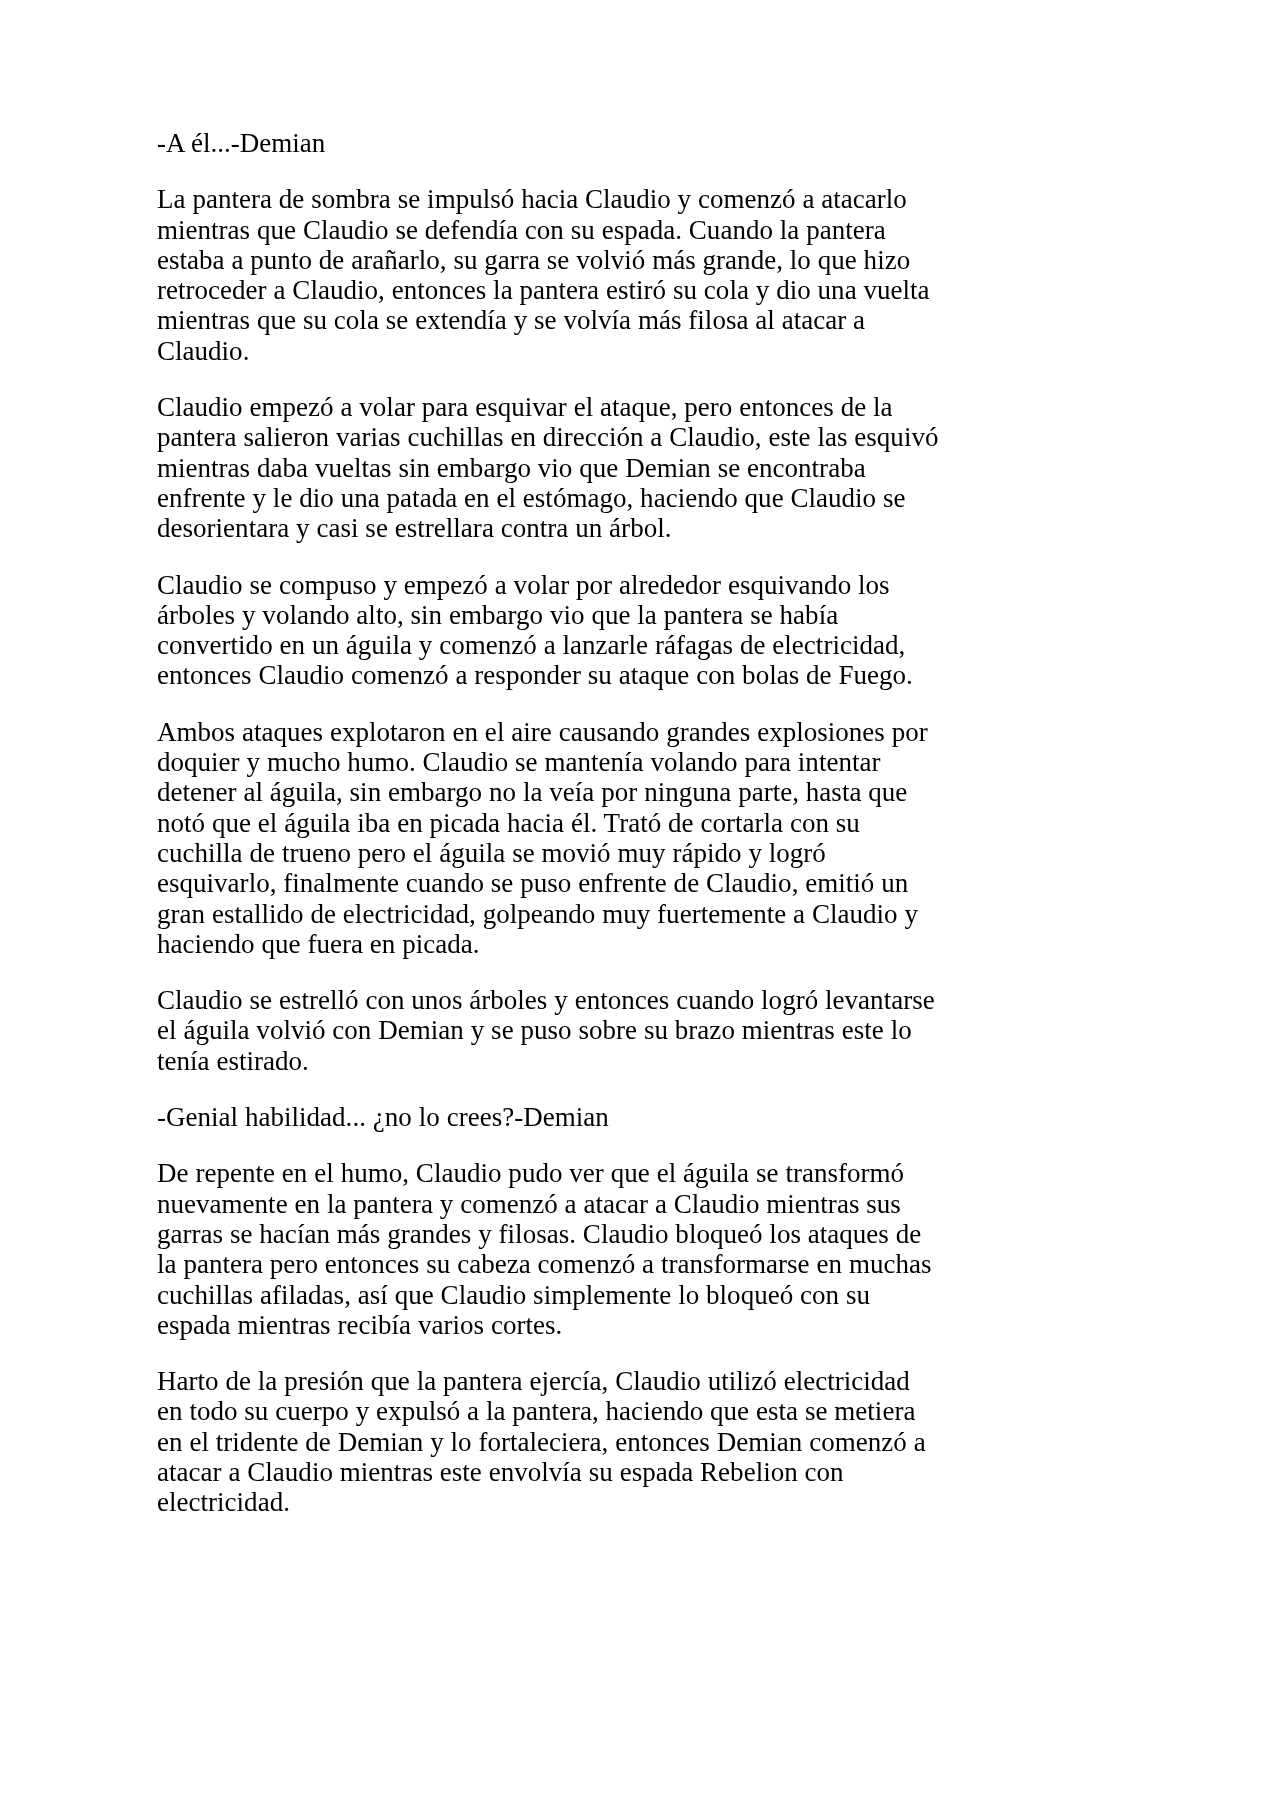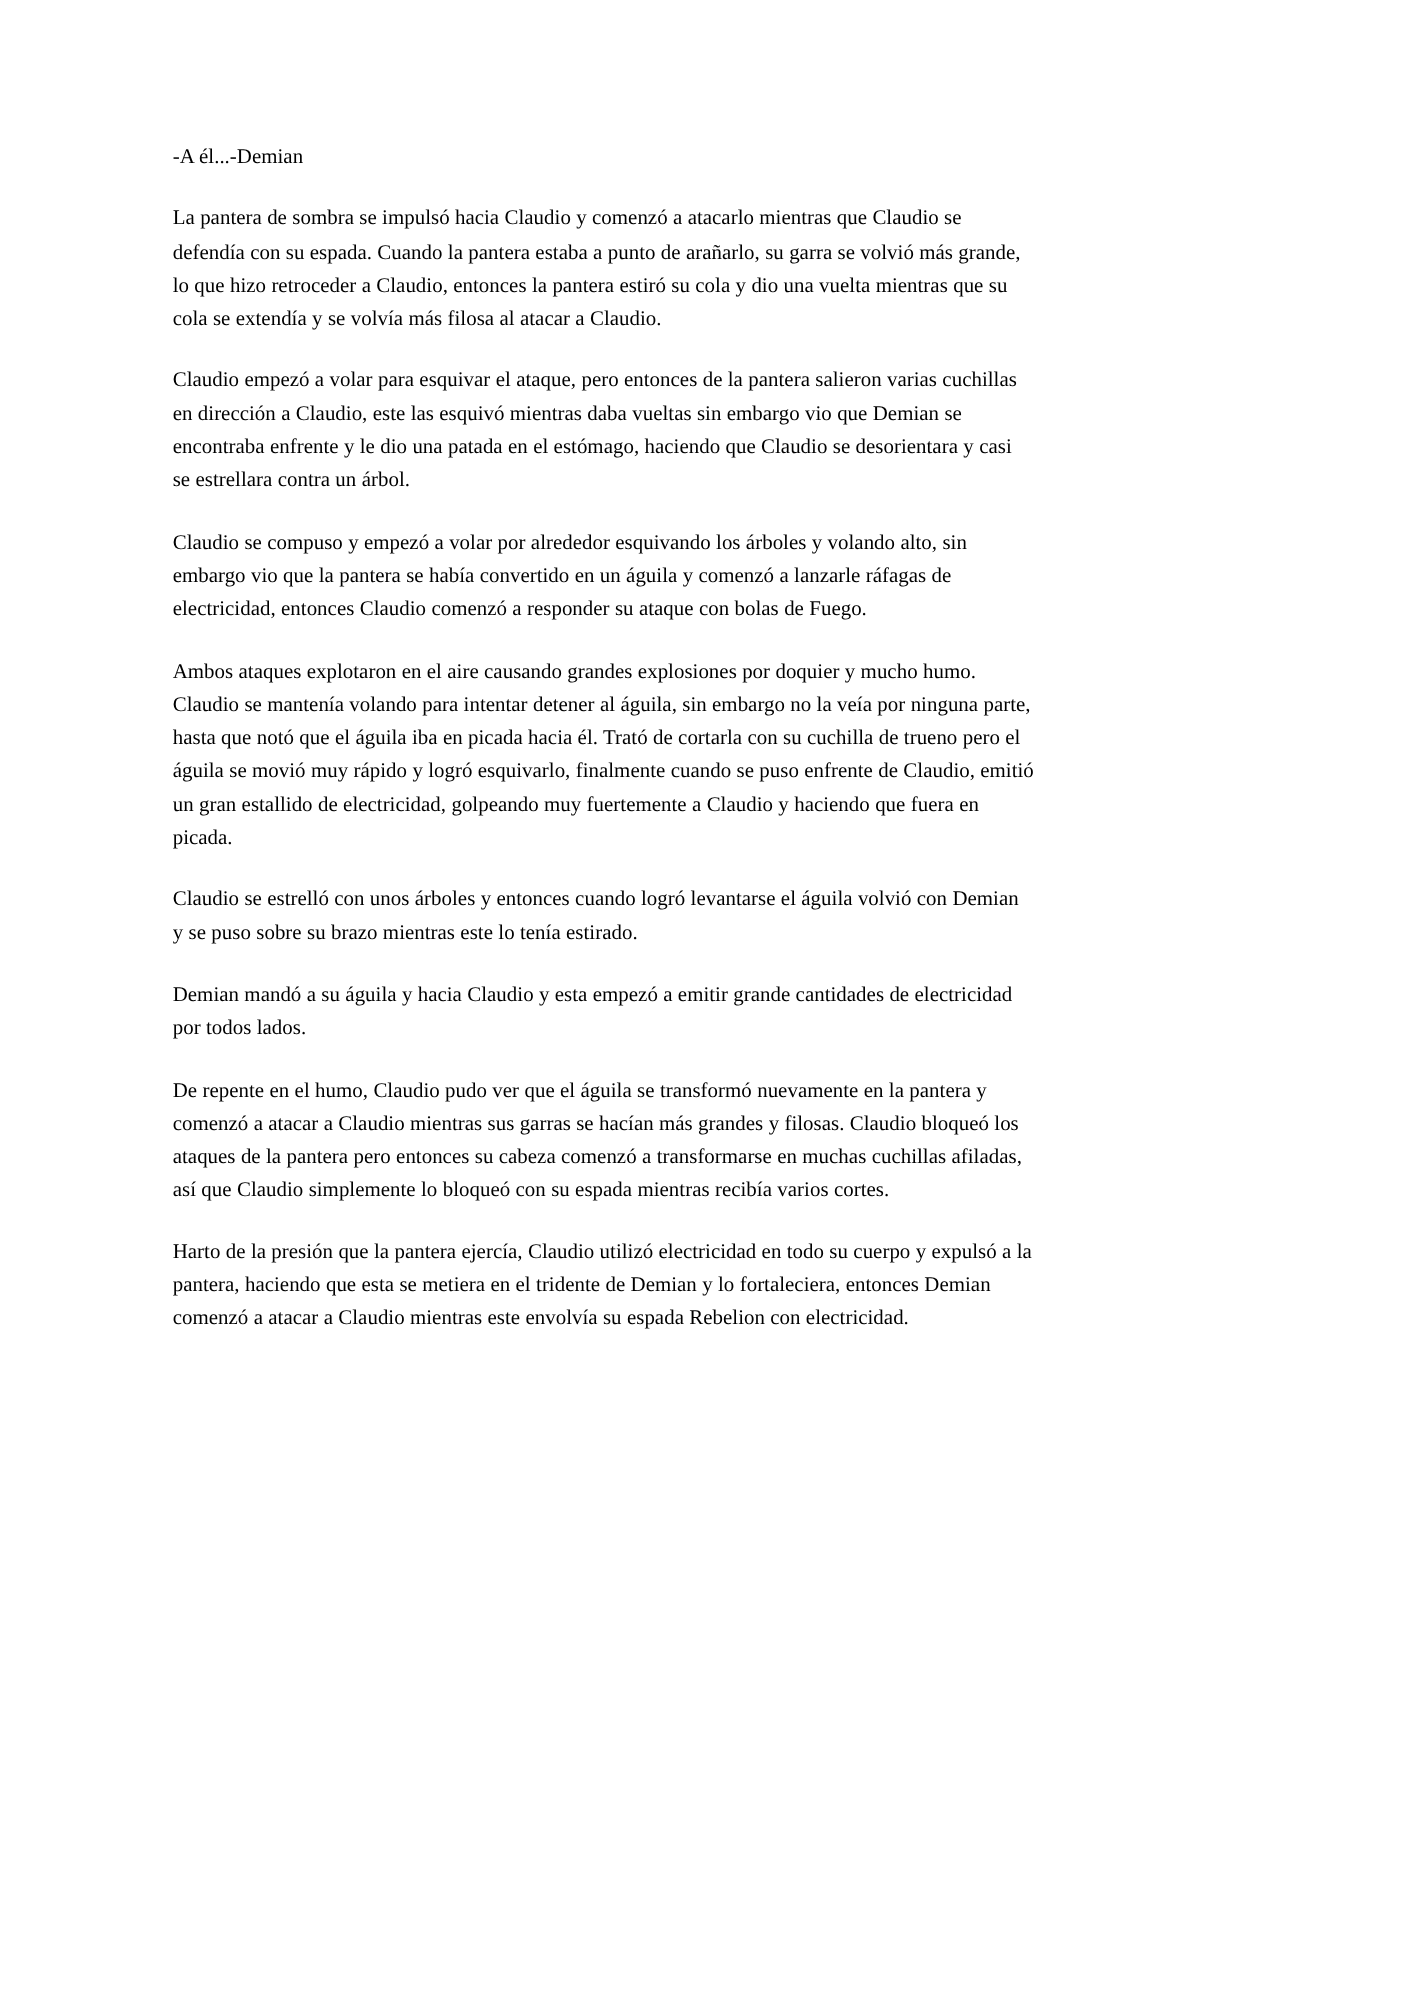--- a/index.html
+++ b/index.html
@@ -22,21 +22,21 @@
     box-sizing: border-box;
     overflow: hidden;
   }
   .content {
     position: absolute;
     left: 157px;
     top: 128px;
     width: 795px;
   }
   .para {
-    font-size: 19px;
+    font-size: 27px;
     line-height: 30.3px;
     text-align: left;
     margin: 0 12px 26px 0;
     word-spacing: 0.1px;
     letter-spacing: 0.02px;
     hyphens: none;
   }
   .para:last-child {
     margin-bottom: 0;
   }
@@ -55,23 +55,23 @@
     <p class="para">La pantera de sombra se impulsó hacia Claudio y comenzó a atacarlo mientras que Claudio se defendía con su espada. Cuando la pantera estaba a punto de arañarlo, su garra se volvió más grande, lo que hizo retroceder a Claudio, entonces la pantera estiró su cola y dio una vuelta mientras que su cola se extendía y se volvía más filosa al atacar a Claudio.</p>
 
     <p class="para">Claudio empezó a volar para esquivar el ataque, pero entonces de la pantera salieron varias cuchillas en dirección a Claudio, este las esquivó mientras daba vueltas sin embargo vio que Demian se encontraba enfrente y le dio una patada en el estómago, haciendo que Claudio se desorientara y casi se estrellara contra un árbol.</p>
 
     <p class="para">Claudio se compuso y empezó a volar por alrededor esquivando los árboles y volando alto, sin embargo vio que la pantera se había convertido en un águila y comenzó a lanzarle ráfagas de electricidad, entonces Claudio comenzó a responder su ataque con bolas de Fuego.</p>
 
     <p class="para">Ambos ataques explotaron en el aire causando grandes explosiones por doquier y mucho humo. Claudio se mantenía volando para intentar detener al águila, sin embargo no la veía por ninguna parte, hasta que notó que el águila iba en picada hacia él. Trató de cortarla con su cuchilla de trueno pero el águila se movió muy rápido y logró esquivarlo, finalmente cuando se puso enfrente de Claudio, emitió un gran estallido de electricidad, golpeando muy fuertemente a Claudio y haciendo que fuera en picada.</p>
 
     <p class="para">Claudio se estrelló con unos árboles y entonces cuando logró levantarse el águila volvió con Demian y se puso sobre su brazo mientras este lo tenía estirado.</p>
 
+    <p class="para dialogue">-Genial habilidad... ¿no lo crees?-Demian</p>
 
 
-    <p class="para">Demian mandó a su águila y hacia Claudio y esta empezó a emitir grande cantidades de electricidad por todos lados.</p>
 
 
     <p class="para">De repente en el humo, Claudio pudo ver que el águila se transformó nuevamente en la pantera y comenzó a atacar a Claudio mientras sus garras se hacían más grandes y filosas. Claudio bloqueó los ataques de la pantera pero entonces su cabeza comenzó a transformarse en muchas cuchillas afiladas, así que Claudio simplemente lo bloqueó con su espada mientras recibía varios cortes.</p>
 
     <p class="para">Harto de la presión que la pantera ejercía, Claudio utilizó electricidad en todo su cuerpo y expulsó a la pantera, haciendo que esta se metiera en el tridente de Demian y lo fortaleciera, entonces Demian comenzó a atacar a Claudio mientras este envolvía su espada Rebelion con electricidad.</p>
 
   </div>
 </div>
 
 </body></html>

